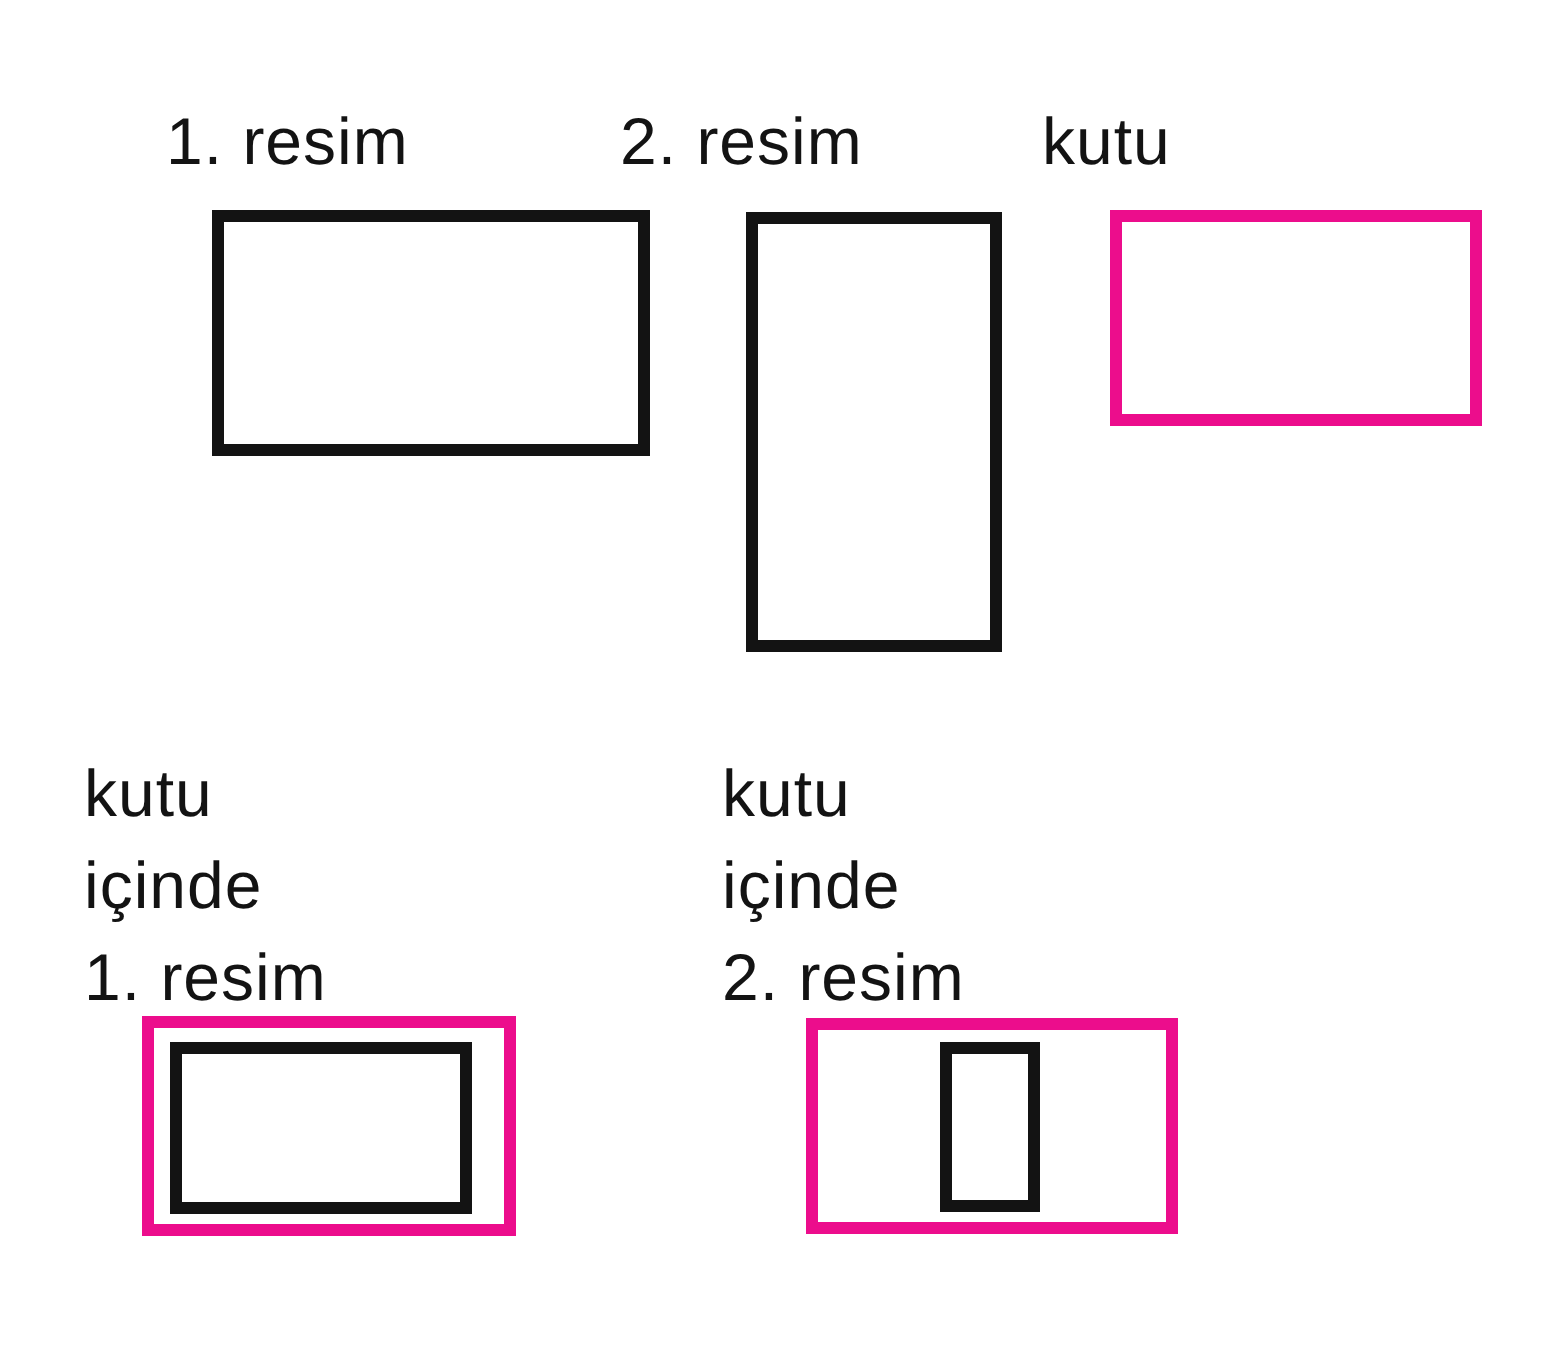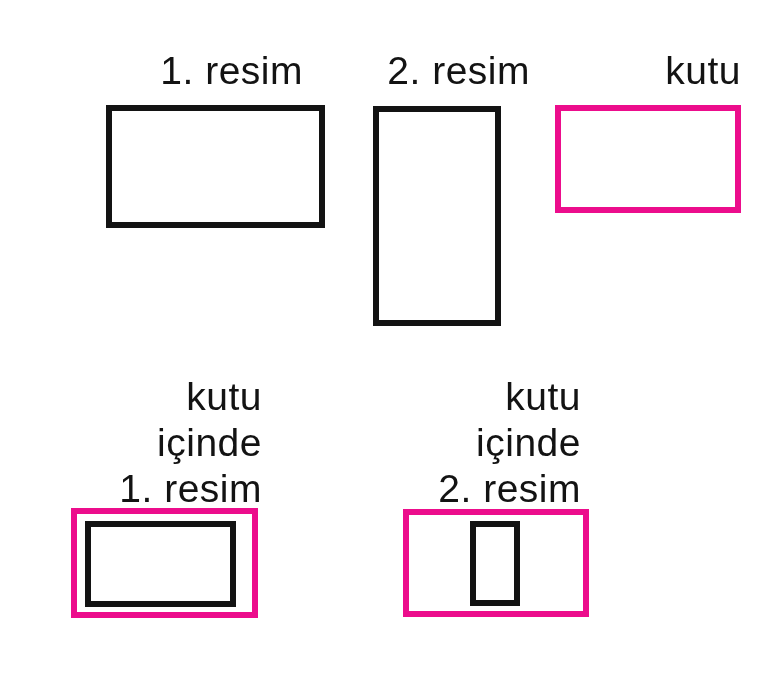--- a/index.html
+++ b/index.html
@@ -12,22 +12,22 @@
     width: 774px;
     height: 678px;
     background: var(--bg, #ffffff);
     font-family: "Liberation Sans", sans-serif;
     color: var(--ink, #131313);
     overflow: hidden;
   }
   .label {
     position: absolute;
     width: 220px;
-    text-align: right;
-    font-size: 39px;
+    text-align: left;
+    font-size: 33px;
     line-height: 46px;
     letter-spacing: 0.5px;
     color: var(--ink, #131313);
     white-space: pre-line;
   }
   .shape {
     position: absolute;
     box-sizing: border-box;
     background: #ffffff;
   }

